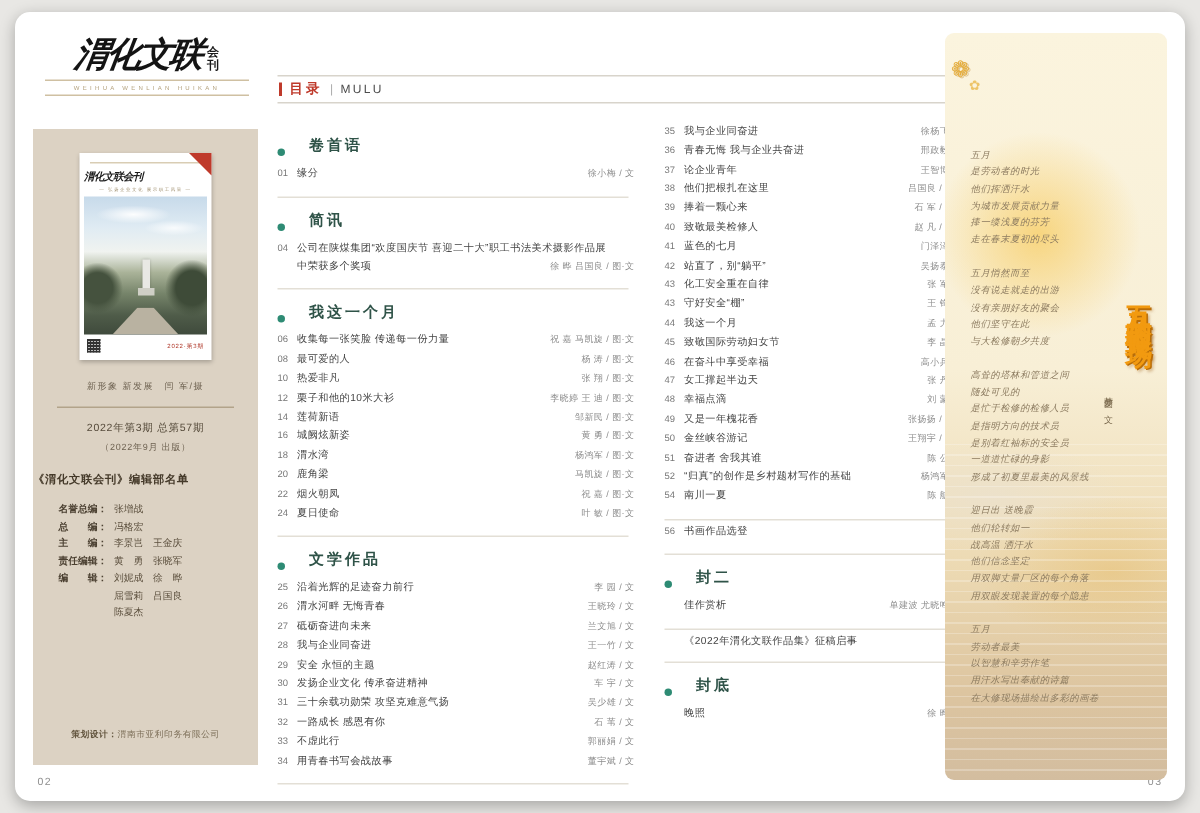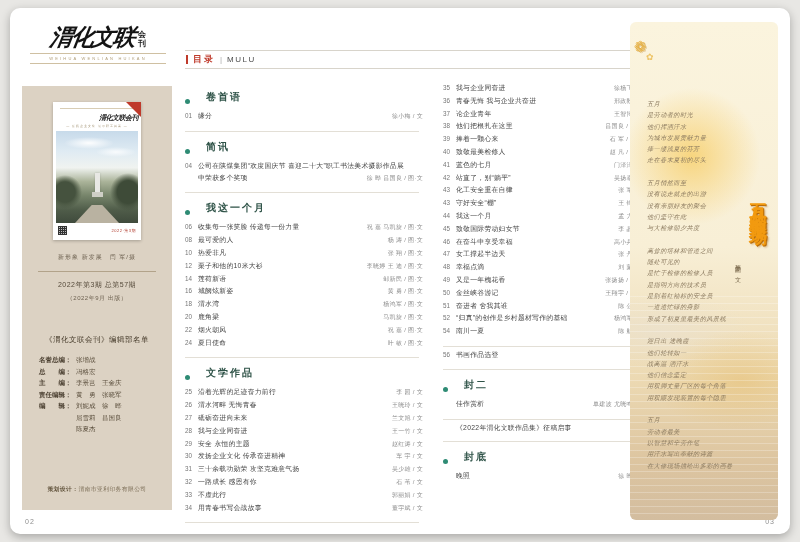--- a/index.html
+++ b/index.html
@@ -18,21 +18,21 @@
   .logo-roman{margin:3px 6px 0 6px;border-top:1px solid #cfc0a2;border-bottom:1px solid #cfc0a2;
               padding:2px 0;font-size:4px;letter-spacing:2.2px;color:#b3a07c;white-space:nowrap;overflow:hidden;}
 
   .panel{position:absolute;left:12px;top:78px;width:150px;height:424px;background:#dcd2c3;}
   .cover{position:relative;width:88px;height:138px;background:#fff;margin:16px auto 0 auto;
          box-shadow:0 1px 3px rgba(0,0,0,.25);padding:3px;box-sizing:border-box;}
   .cover-tri{position:absolute;right:0;top:0;width:0;height:0;
              border-top:15px solid #bf3a2b;border-left:15px solid transparent;}
   .cover-topline{height:3px;border-bottom:1px solid #d9cdb4;margin:0 4px;}
   .cover-logo{font-family:"DejaVu Serif",serif;font-weight:bold;font-style:italic;
-              font-size:7px;color:#1c1c1c;text-align:right;margin-top:4px;letter-spacing:-0.5px;}
+              font-size:7px;color:#1c1c1c;text-align:left;margin-top:4px;letter-spacing:-0.5px;}
   .cover-subline{font-size:3px;color:#a09070;text-align:center;letter-spacing:1px;margin-top:1px;}
   .cover-photo{position:relative;height:92px;margin-top:3px;overflow:hidden;
      background:linear-gradient(180deg,#c7daea 0%,#dfebf3 22%,#f0f3f0 40%,#aab399 55%,#77856b 70%,#4f5c49 86%,#3f4a3c 100%);}
   .cloud{position:absolute;left:8px;top:6px;width:50px;height:12px;border-radius:50%;
          background:radial-gradient(closest-side,rgba(255,255,255,.95),rgba(255,255,255,0));}
   .cloud2{position:absolute;right:2px;top:16px;width:40px;height:10px;border-radius:50%;
          background:radial-gradient(closest-side,rgba(255,255,255,.8),rgba(255,255,255,0));}
   .tree-l{position:absolute;left:-8px;bottom:14px;width:34px;height:34px;border-radius:50%;
           background:radial-gradient(closest-side,#45523e,#45523e 60%,rgba(69,82,62,0));}
   .tree-r{position:absolute;right:-8px;bottom:12px;width:36px;height:38px;border-radius:50%;
@@ -46,21 +46,21 @@
   .qr{width:9px;height:9px;background:
       repeating-linear-gradient(0deg,#333 0 1px,transparent 1px 2px),
       repeating-linear-gradient(90deg,#333 0 1px,#bbb 1px 2px);}
   .cover-issue{font-size:4px;color:#b03a2c;letter-spacing:.5px;}
 
   .cover-caption{margin-top:13px;text-align:center;font-size:6px;color:#6e6251;letter-spacing:1px;}
   .issue-hr{border:none;border-top:1px solid #b2a38a;margin:9px 16px 8px 16px;}
   .issue-l1{text-align:center;font-size:7px;color:#554a3a;letter-spacing:.5px;}
   .issue-l2{text-align:center;font-size:6px;color:#6e6251;margin-top:4px;letter-spacing:.5px;}
 
-  .staff-title{margin-top:32px;text-align:center;font-size:7.5px;font-weight:normal;color:#453a2a;letter-spacing:.5px;}
+  .staff-title{margin-top:12px;text-align:left;font-size:7.5px;font-weight:bold;color:#453a2a;letter-spacing:.5px;}
   .staff{margin:9px 0 0 17px;}
   .staff .srow{display:flex;font-size:6.5px;line-height:11.5px;color:#5b4f3d;}
   .staff .slabel{width:37px;flex:none;font-weight:bold;color:#4c4132;white-space:pre;}
   .staff .snames{color:#5b4f3d;white-space:pre;}
   .design-credit{position:absolute;left:0;right:0;bottom:16px;text-align:center;
                  font-size:5.8px;color:#7c6e57;letter-spacing:.4px;}
   .design-credit b{color:#61533c;}
 
   .pn{position:absolute;bottom:9px;font-size:7px;color:#8e8e8e;letter-spacing:1px;}
   .pn-left{left:15px;} .pn-right{right:15px;}

